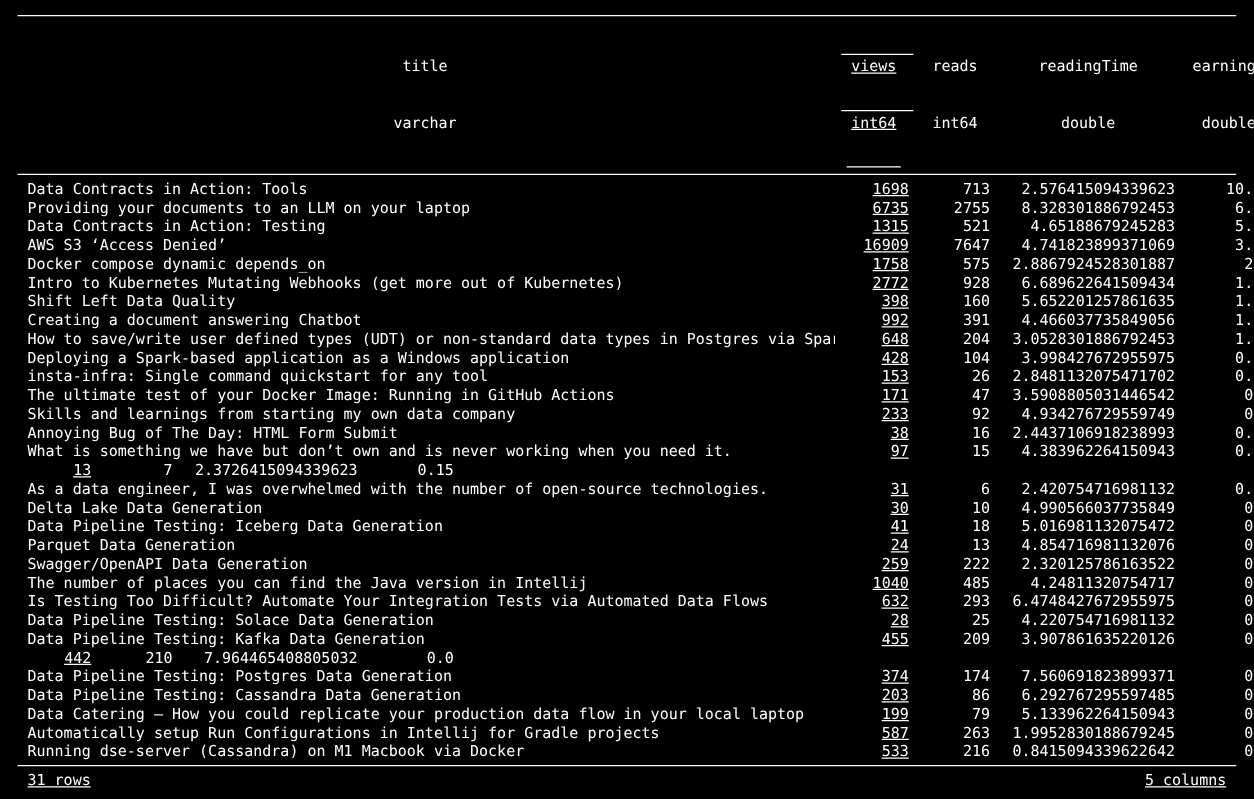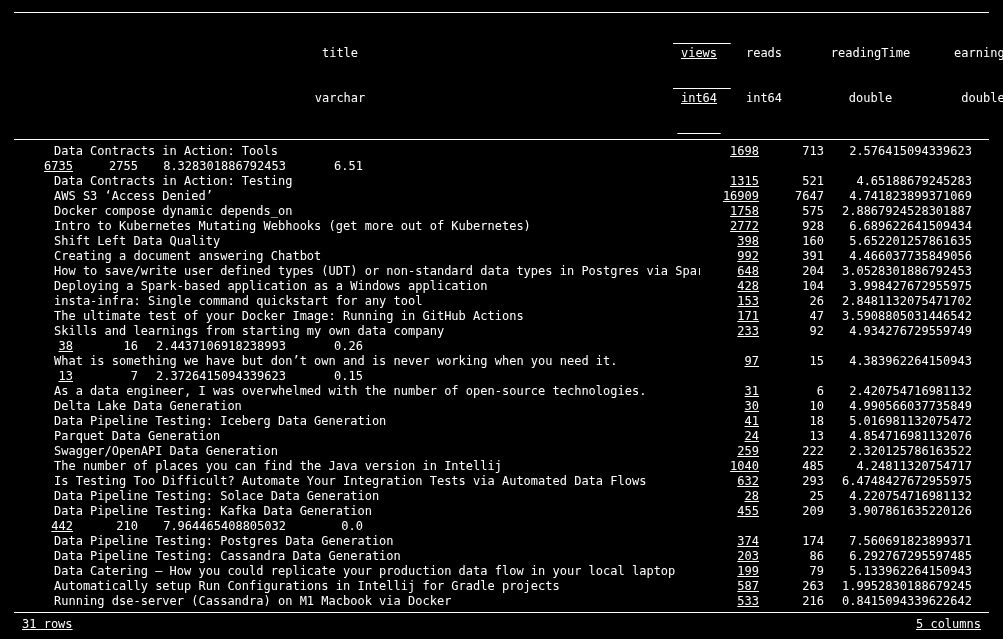--- a/index.html
+++ b/index.html
@@ -51,21 +51,21 @@
     width:0;
     flex:0 0 0;
   }
 
   .hdr .cell{ text-align:center; }
   .hdr{ padding:3px 0; }
   .hdr .line{ display:block; }
 
   .body .row{padding:0;}
   .body{ padding:4px 0 3px 0; }
-  .body .c-title{ padding-left:8px;margin-left:32px; }
+  .body .c-title{ padding-left:8px; }
 
   .footer{
     display:flex;
     justify-content:space-between;
     padding:4px 8px 0 8px;
     text-decoration:underline;
   }
 </style>
 </head>
 <body>
@@ -99,33 +99,33 @@
         <span class="line">earnings</span>
         <span class="line">double</span>
       </div>
     </div>
   </div>
 
   <hr class="hr">
 
   <div class="body" id="tbody">
       <div class="row"><div class="cell c-title">Data Contracts in Action: Tools</div><div class="sep"></div><div class="cell c-views">1698</div><div class="sep"></div><div class="cell c-reads">713</div><div class="sep"></div><div class="cell c-rt">2.576415094339623</div><div class="sep"></div><div class="cell c-earn">10.68</div></div>
-      <div class="row"><div class="sep"></div><div class="cell c-views">6735</div><div class="sep"></div><div class="cell c-reads">2755</div><div class="sep"></div><div class="cell c-rt">8.328301886792453</div><div class="sep"></div><div class="cell c-earn">6.51</div></div>
+      <div class="row"><div class="cell c-title">Providing your documents to an LLM on your laptop</div><div class="sep"></div><div class="cell c-views">6735</div><div class="sep"></div><div class="cell c-reads">2755</div><div class="sep"></div><div class="cell c-rt">8.328301886792453</div><div class="sep"></div><div class="cell c-earn">6.51</div></div>
       <div class="row"><div class="cell c-title">Data Contracts in Action: Testing</div><div class="sep"></div><div class="cell c-views">1315</div><div class="sep"></div><div class="cell c-reads">521</div><div class="sep"></div><div class="cell c-rt">4.65188679245283</div><div class="sep"></div><div class="cell c-earn">5.41</div></div>
       <div class="row"><div class="cell c-title">AWS S3 ‘Access Denied’</div><div class="sep"></div><div class="cell c-views">16909</div><div class="sep"></div><div class="cell c-reads">7647</div><div class="sep"></div><div class="cell c-rt">4.741823899371069</div><div class="sep"></div><div class="cell c-earn">3.92</div></div>
       <div class="row"><div class="cell c-title">Docker compose dynamic depends_on</div><div class="sep"></div><div class="cell c-views">1758</div><div class="sep"></div><div class="cell c-reads">575</div><div class="sep"></div><div class="cell c-rt">2.8867924528301887</div><div class="sep"></div><div class="cell c-earn">2.3</div></div>
       <div class="row"><div class="cell c-title">Intro to Kubernetes Mutating Webhooks (get more out of Kubernetes)</div><div class="sep"></div><div class="cell c-views">2772</div><div class="sep"></div><div class="cell c-reads">928</div><div class="sep"></div><div class="cell c-rt">6.689622641509434</div><div class="sep"></div><div class="cell c-earn">1.62</div></div>
       <div class="row"><div class="cell c-title">Shift Left Data Quality</div><div class="sep"></div><div class="cell c-views">398</div><div class="sep"></div><div class="cell c-reads">160</div><div class="sep"></div><div class="cell c-rt">5.652201257861635</div><div class="sep"></div><div class="cell c-earn">1.26</div></div>
       <div class="row"><div class="cell c-title">Creating a document answering Chatbot</div><div class="sep"></div><div class="cell c-views">992</div><div class="sep"></div><div class="cell c-reads">391</div><div class="sep"></div><div class="cell c-rt">4.466037735849056</div><div class="sep"></div><div class="cell c-earn">1.23</div></div>
       <div class="row"><div class="cell c-title">How to save/write user defined types (UDT) or non-standard data types in Postgres via Spark</div><div class="sep"></div><div class="cell c-views">648</div><div class="sep"></div><div class="cell c-reads">204</div><div class="sep"></div><div class="cell c-rt">3.0528301886792453</div><div class="sep"></div><div class="cell c-earn">1.16</div></div>
       <div class="row"><div class="cell c-title">Deploying a Spark-based application as a Windows application</div><div class="sep"></div><div class="cell c-views">428</div><div class="sep"></div><div class="cell c-reads">104</div><div class="sep"></div><div class="cell c-rt">3.998427672955975</div><div class="sep"></div><div class="cell c-earn">0.89</div></div>
       <div class="row"><div class="cell c-title">insta-infra: Single command quickstart for any tool</div><div class="sep"></div><div class="cell c-views">153</div><div class="sep"></div><div class="cell c-reads">26</div><div class="sep"></div><div class="cell c-rt">2.8481132075471702</div><div class="sep"></div><div class="cell c-earn">0.42</div></div>
       <div class="row"><div class="cell c-title">The ultimate test of your Docker Image: Running in GitHub Actions</div><div class="sep"></div><div class="cell c-views">171</div><div class="sep"></div><div class="cell c-reads">47</div><div class="sep"></div><div class="cell c-rt">3.5908805031446542</div><div class="sep"></div><div class="cell c-earn">0.4</div></div>
       <div class="row"><div class="cell c-title">Skills and learnings from starting my own data company</div><div class="sep"></div><div class="cell c-views">233</div><div class="sep"></div><div class="cell c-reads">92</div><div class="sep"></div><div class="cell c-rt">4.934276729559749</div><div class="sep"></div><div class="cell c-earn">0.3</div></div>
-      <div class="row"><div class="sep"></div><div class="cell c-views">38</div><div class="sep"></div><div class="cell c-reads">16</div><div class="sep"></div><div class="cell c-rt">2.4437106918238993</div><div class="sep"></div><div class="cell c-earn">0.26</div></div>
+      <div class="row"><div class="cell c-title">Annoying Bug of The Day: HTML Form Submit</div><div class="sep"></div><div class="cell c-views">38</div><div class="sep"></div><div class="cell c-reads">16</div><div class="sep"></div><div class="cell c-rt">2.4437106918238993</div><div class="sep"></div><div class="cell c-earn">0.26</div></div>
       <div class="row"><div class="cell c-title">What is something we have but don’t own and is never working when you need it.</div><div class="sep"></div><div class="cell c-views">97</div><div class="sep"></div><div class="cell c-reads">15</div><div class="sep"></div><div class="cell c-rt">4.383962264150943</div><div class="sep"></div><div class="cell c-earn">0.21</div></div>
       <div class="row"><div class="sep"></div><div class="cell c-views">13</div><div class="sep"></div><div class="cell c-reads">7</div><div class="sep"></div><div class="cell c-rt">2.3726415094339623</div><div class="sep"></div><div class="cell c-earn">0.15</div></div>
       <div class="row"><div class="cell c-title">As a data engineer, I was overwhelmed with the number of open-source technologies.</div><div class="sep"></div><div class="cell c-views">31</div><div class="sep"></div><div class="cell c-reads">6</div><div class="sep"></div><div class="cell c-rt">2.420754716981132</div><div class="sep"></div><div class="cell c-earn">0.12</div></div>
       <div class="row"><div class="cell c-title">Delta Lake Data Generation</div><div class="sep"></div><div class="cell c-views">30</div><div class="sep"></div><div class="cell c-reads">10</div><div class="sep"></div><div class="cell c-rt">4.990566037735849</div><div class="sep"></div><div class="cell c-earn">0.0</div></div>
       <div class="row"><div class="cell c-title">Data Pipeline Testing: Iceberg Data Generation</div><div class="sep"></div><div class="cell c-views">41</div><div class="sep"></div><div class="cell c-reads">18</div><div class="sep"></div><div class="cell c-rt">5.016981132075472</div><div class="sep"></div><div class="cell c-earn">0.0</div></div>
       <div class="row"><div class="cell c-title">Parquet Data Generation</div><div class="sep"></div><div class="cell c-views">24</div><div class="sep"></div><div class="cell c-reads">13</div><div class="sep"></div><div class="cell c-rt">4.854716981132076</div><div class="sep"></div><div class="cell c-earn">0.0</div></div>
       <div class="row"><div class="cell c-title">Swagger/OpenAPI Data Generation</div><div class="sep"></div><div class="cell c-views">259</div><div class="sep"></div><div class="cell c-reads">222</div><div class="sep"></div><div class="cell c-rt">2.320125786163522</div><div class="sep"></div><div class="cell c-earn">0.0</div></div>
       <div class="row"><div class="cell c-title">The number of places you can find the Java version in Intellij</div><div class="sep"></div><div class="cell c-views">1040</div><div class="sep"></div><div class="cell c-reads">485</div><div class="sep"></div><div class="cell c-rt">4.24811320754717</div><div class="sep"></div><div class="cell c-earn">0.0</div></div>
       <div class="row"><div class="cell c-title">Is Testing Too Difficult? Automate Your Integration Tests via Automated Data Flows</div><div class="sep"></div><div class="cell c-views">632</div><div class="sep"></div><div class="cell c-reads">293</div><div class="sep"></div><div class="cell c-rt">6.4748427672955975</div><div class="sep"></div><div class="cell c-earn">0.0</div></div>
       <div class="row"><div class="cell c-title">Data Pipeline Testing: Solace Data Generation</div><div class="sep"></div><div class="cell c-views">28</div><div class="sep"></div><div class="cell c-reads">25</div><div class="sep"></div><div class="cell c-rt">4.220754716981132</div><div class="sep"></div><div class="cell c-earn">0.0</div></div>

